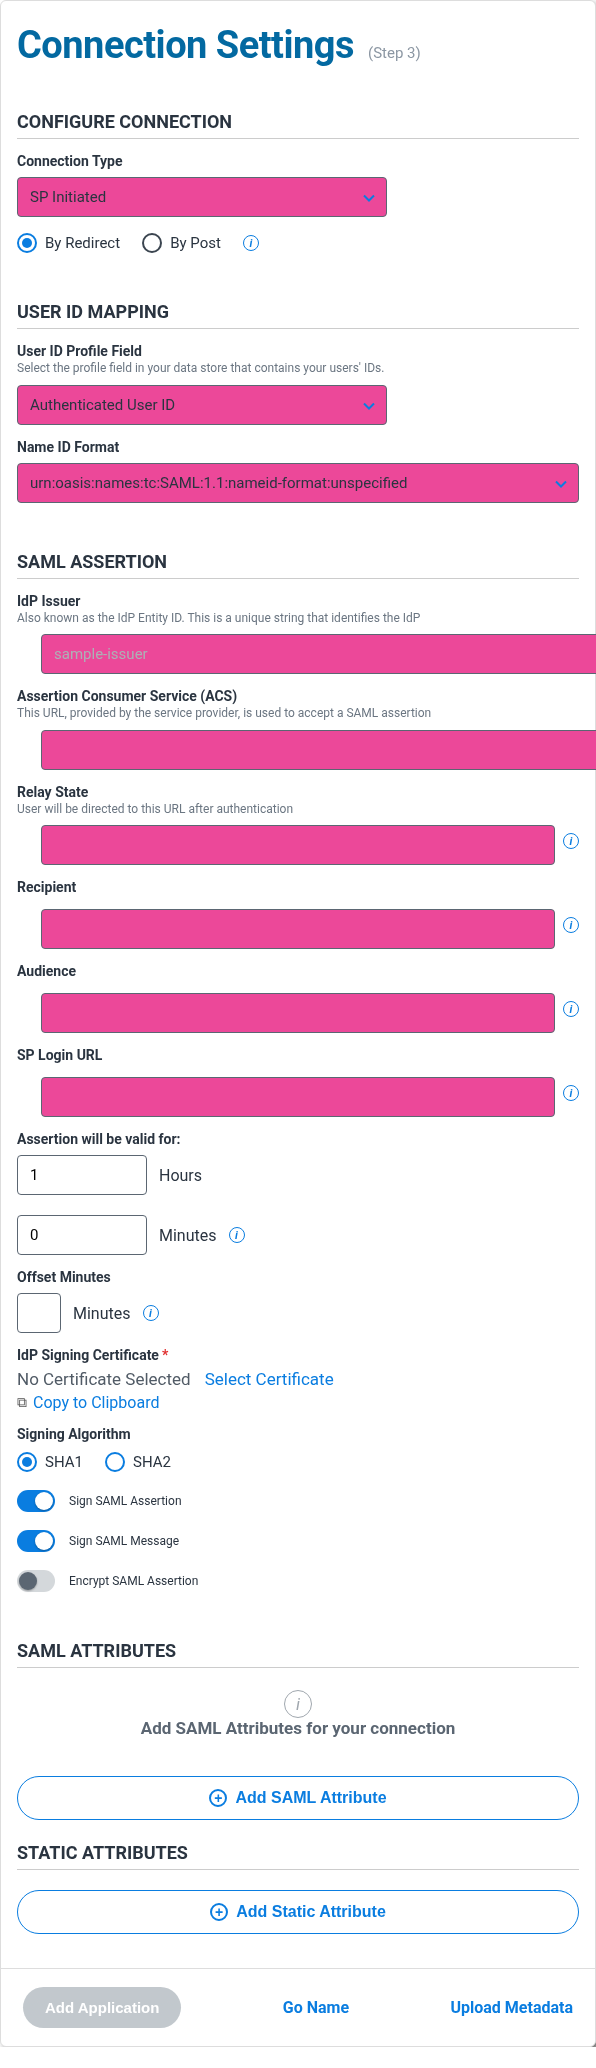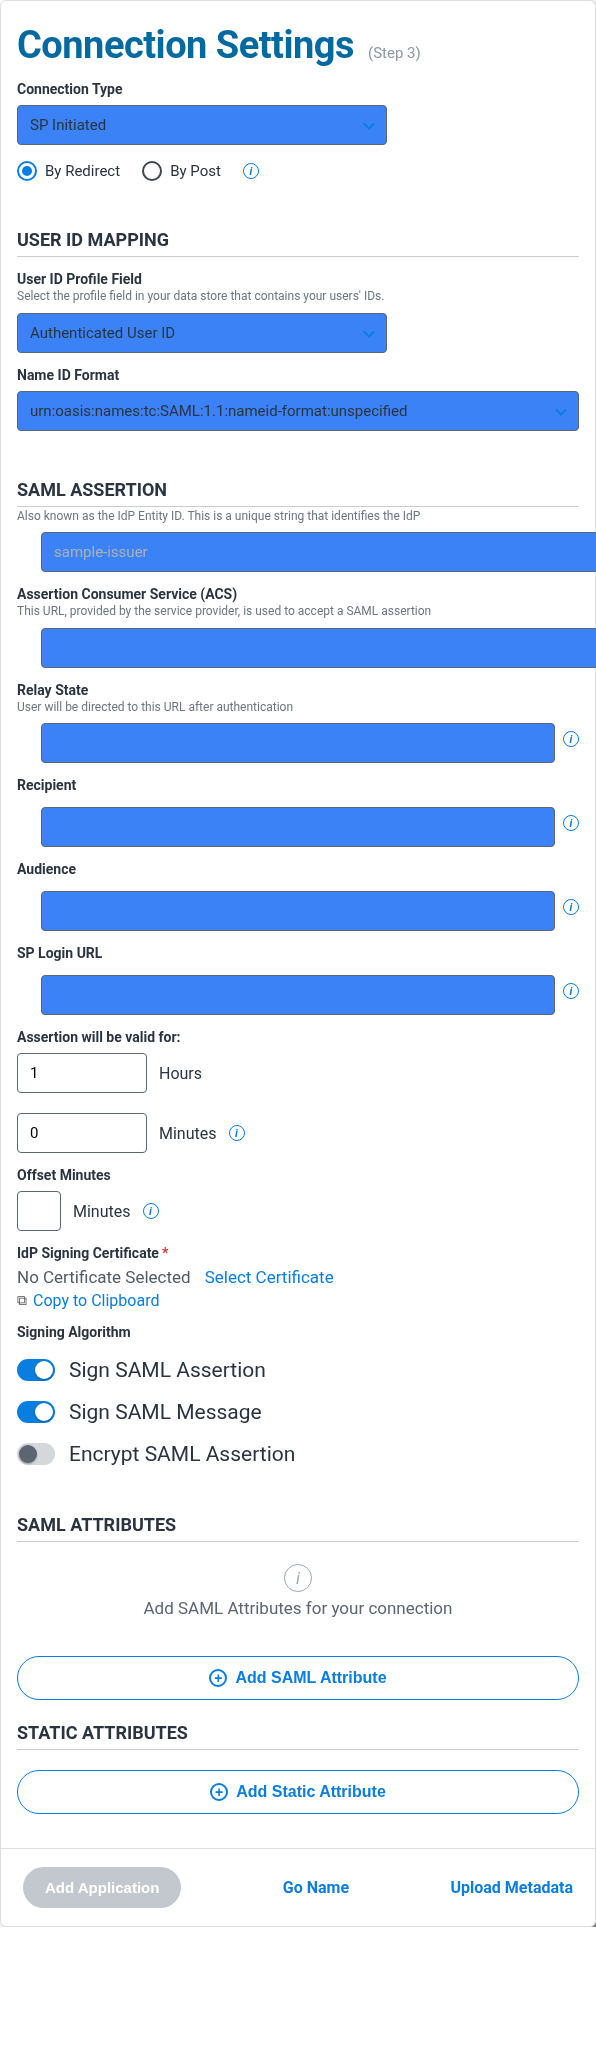--- a/index.html
+++ b/index.html
@@ -55,21 +55,21 @@
     line-height: 1.3;
   }
   .select, .text-input {
     width: 100%;
     border: 1px solid #5b6672;
     border-radius: 4px;
     font-size: 15px;
     color: #2a3440;
     padding: 10px 34px 10px 12px;
     margin-top: 8px;
-    background: #3b82f6;
+    background: #ec4899;
     font-family: inherit;
   }
   .select { position: relative; cursor: pointer; }
   .select-wrap { position: relative; }
   .select-caret {
     position: absolute;
     right: 12px;
     top: 50%;
     transform: translateY(-50%);
     pointer-events: none;
@@ -127,23 +127,23 @@
   }
   .toggle.on { background: #0a7de0; }
   .toggle.off { background: #d4d8db; }
   .toggle-knob {
     width: 18px; height: 18px; border-radius: 50%; background: #fff;
     position: absolute; top: 2px;
     box-shadow: 0 1px 2px rgba(0,0,0,0.3);
   }
   .toggle.on .toggle-knob { right: 2px; }
   .toggle.off .toggle-knob { left: 2px; background:#5b6672; }
-  .toggle-label { font-size: 21px; color: #2a3440; }
+  .toggle-label { font-size: 12px; color: #2a3440; }
   .empty-state { text-align: center; padding: 22px 0 18px 0; }
-  .empty-text { font-size: 17px; color: #5b6672; margin-top: 6px; }
+  .empty-text { font-size: 17px; color: #5b6672; margin-top: 0; font-weight: bold; }
   .outline-btn {
     width: 100%; border: 1.5px solid #0a7de0; border-radius: 24px;
     background: #fff; color: #0a7de0; font-size: 16px; font-weight: 700;
     padding: 12px 0; cursor: pointer; display: flex;
     align-items: center; justify-content: center; gap: 8px;
     margin-top: 20px;
   }
   .plus-circle {
     width: 18px; height: 18px; border: 2px solid #0a7de0; border-radius: 50%;
     display: inline-flex; align-items: center; justify-content: center;
@@ -172,20 +172,21 @@
 
 <div class="card">
 
   
   <div>
     <h1 class="title">Connection Settings</h1>
     <span class="step">(Step 3)</span>
   </div>
 
   
+  <div class="section-header first-section">CONFIGURE CONNECTION</div>
   <label class="field-label">Connection Type</label>
   <div class="select-wrap select-half">
     <div class="select" style="width:370px">
       <span>SP Initiated</span>
     </div>
     <span class="select-caret">
       <svg class="caret-svg" viewBox="0 0 12 8">
           <path d="M1 1 L6 6 L11 1" stroke="#0a7de0" stroke-width="2" fill="none"></path>
         </svg>
     </span>
@@ -228,20 +229,21 @@
     <span class="select-caret">
       <svg class="caret-svg" viewBox="0 0 12 8">
           <path d="M1 1 L6 6 L11 1" stroke="#0a7de0" stroke-width="2" fill="none"></path>
         </svg>
     </span>
   </div>
 
   
   <div class="section-header">SAML ASSERTION</div>
 
+  <label class="field-label">IdP Issuer</label>
   <div class="field-hint">Also known as the IdP Entity ID. This is a unique string that identifies the IdP</div>
   <input class="text-input" placeholder="sample-issuer" style="">
 
   <label class="field-label">Assertion Consumer Service (ACS)</label>
   <div class="field-hint">This URL, provided by the service provider, is used to accept a SAML assertion</div>
   <input class="text-input" style="">
 
   <label class="field-label">Relay State</label>
   <div class="field-hint">User will be directed to this URL after authentication</div>
   <div class="input-row">
@@ -292,20 +294,32 @@
     <span class="no-cert">No Certificate Selected</span>
     <span class="link">Select Certificate</span>
   </div>
 
   <div class="copy-row">
     <span class="copy-icon">⧉</span>
     <span class="link2">Copy to Clipboard</span>
   </div>
 
   <label class="field-label">Signing Algorithm</label>
+  <div class="radio-row" style="margin-top:10px">
+    <div class="radio">
+      <span class="radio-circle">
+          <span class="radio-dot"></span>
+        </span>
+      <span>SHA1</span>
+    </div>
+    <div class="radio">
+      <span class="radio-circle unchecked" style="border-color:#0a7de0"></span>
+      <span>SHA2</span>
+    </div>
+  </div>
 
   <div class="toggle-row">
     <div class="toggle on">
         <div class="toggle-knob"></div>
       </div>
     <span class="toggle-label">Sign SAML Assertion</span>
   </div>
   <div class="toggle-row">
     <div class="toggle on">
         <div class="toggle-knob"></div>

